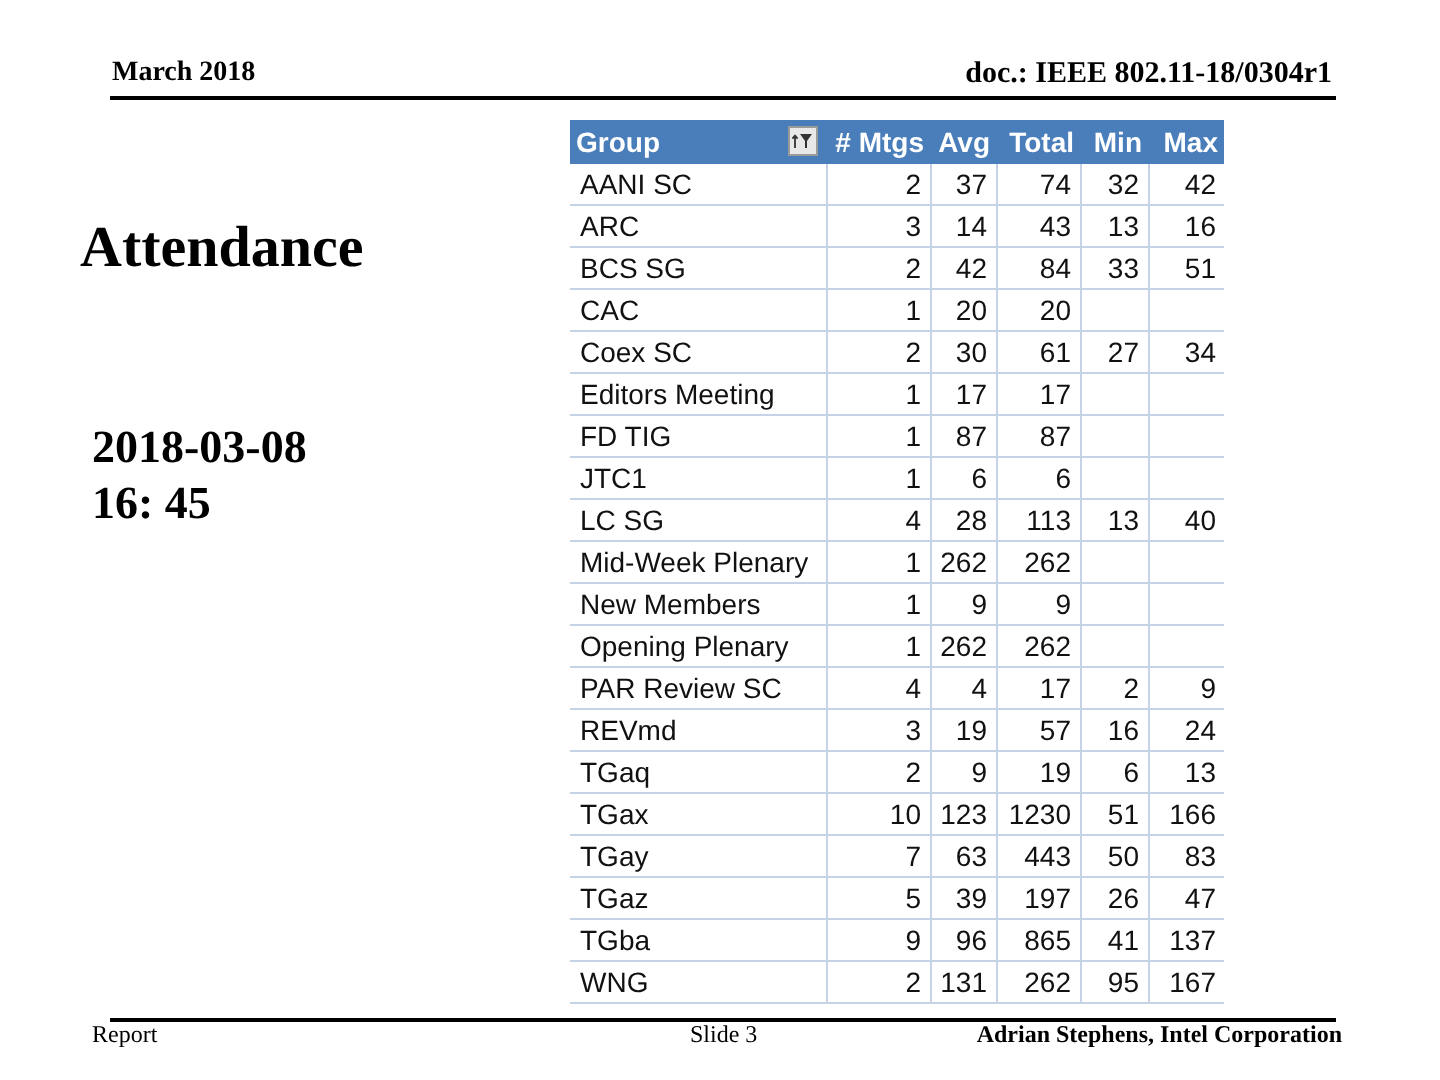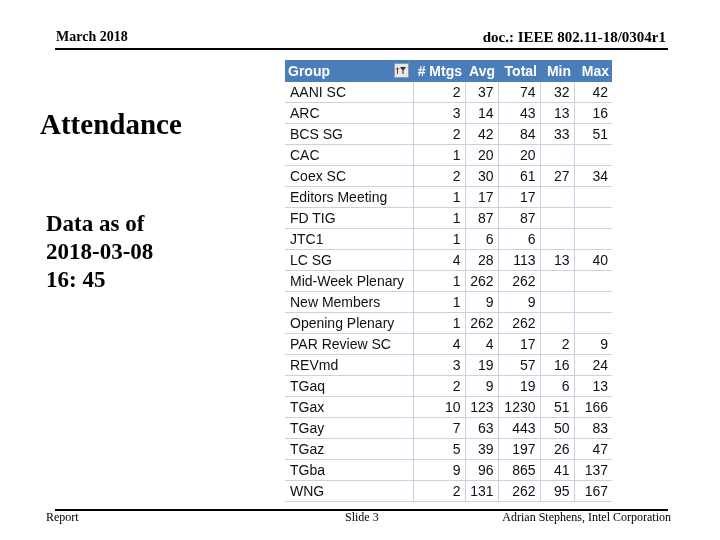--- a/index.html
+++ b/index.html
@@ -5,21 +5,21 @@
   html, body { margin: 0; padding: 0; background: #ffffff; }
   body { width: 720px; height: 540px; position: relative; overflow: hidden; font-family: "Liberation Serif", serif; color: #000; }
   .hdr-left { position: absolute; left: 56px; top: 29px; font-size: 14px; font-weight: bold; }
   .hdr-right { position: absolute; right: 54px; top: 29px; font-size: 15px; font-weight: bold; }
   .hdr-rule { position: absolute; left: 55px; right: 52px; top: 48px; height: 2px; background: #000; }
   .title { position: absolute; left: 40px; top: 108px; font-size: 29px; font-weight: bold; }
   .subtitle { position: absolute; left: 46px; top: 210px; font-size: 23px; font-weight: bold; line-height: 28px; width: 180px; }
   .ftr-rule { position: absolute; left: 55px; right: 52px; top: 509px; height: 2px; background: #000; }
   .ftr-left { position: absolute; left: 46px; top: 510px; font-size: 12px; }
   .ftr-center { position: absolute; left: 345px; top: 510px; font-size: 12px; }
-  .ftr-right { position: absolute; right: 49px; top: 510px; font-size: 12px; }
+  .ftr-right { position: absolute; right: 49px; top: 510px; font-size: 12px; font-weight: bold; }
 
   .tbl { position: absolute; left: 285px; top: 60px; width: 327px; border-collapse: collapse; font-family: "Liberation Sans", sans-serif; font-size: 14px; table-layout: fixed; }
   .tbl th { background: #4a7ebb; color: #ffffff; font-weight: bold; height: 22px; padding: 0 3px; text-align: right; white-space: nowrap; font-size: 14px; }
   .tbl th.group-h { text-align: left; position: relative; }
   .tbl td { height: 20px; padding: 0 4px; border-bottom: 1px solid #c6d3e6; border-right: 1px solid #c6d3e6; text-align: right; white-space: nowrap; color: #111; }
   .tbl td.group { text-align: left; padding-left: 5px; }
   .tbl td:last-child { border-right: none; }
   .filter-btn { position: absolute; right: 4px; top: 3px; width: 15px; height: 15px; background: #e8e8e8; border: 1px solid #9a9a9a; box-sizing: border-box; }
   .filter-btn svg { display: block; }
   col.c-group { width: 128px; }
@@ -31,21 +31,20 @@
 </style>
 </head>
 <body>
 
 <div class="hdr-left">March 2018</div>
 <div class="hdr-right">doc.: IEEE 802.11-18/0304r1</div>
 <div class="hdr-rule"></div>
 
 <div class="title">Attendance</div>
 <div class="subtitle">
-  <div>Data as of</div>
   <div>2018-03-08</div>
   <div>16: 45</div>
 </div>
 
 <table class="tbl">
   <colgroup>
     <col class="c-group">
       <col class="c-mtgs">
       <col class="c-avg">
       <col class="c-total">

